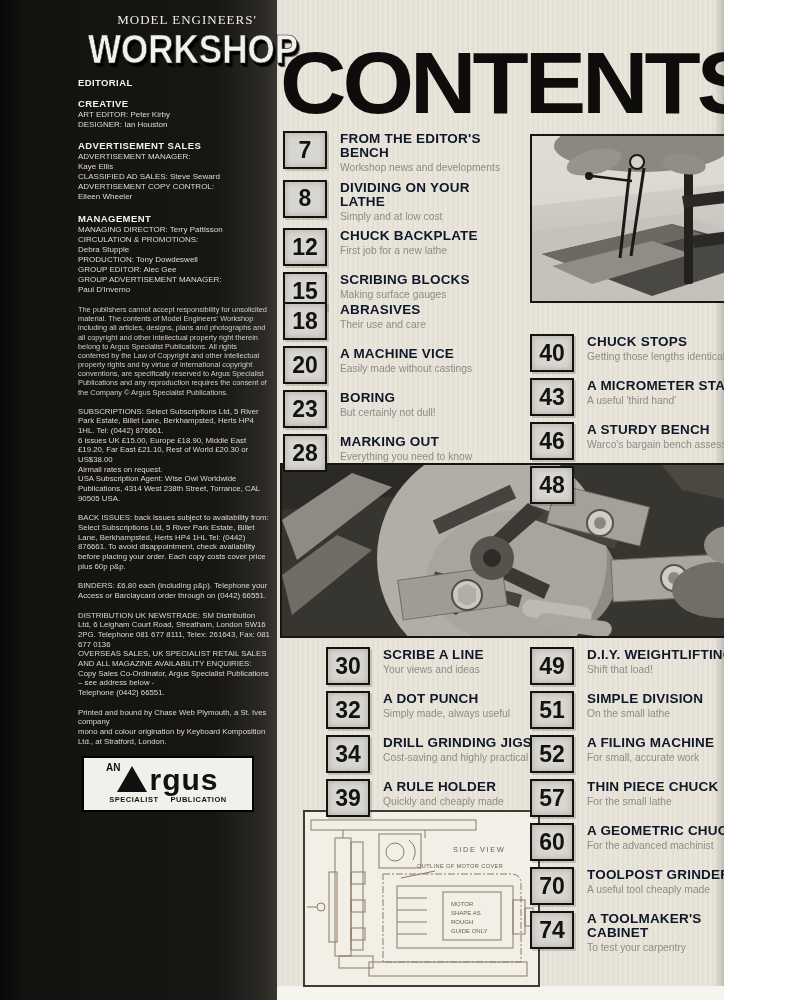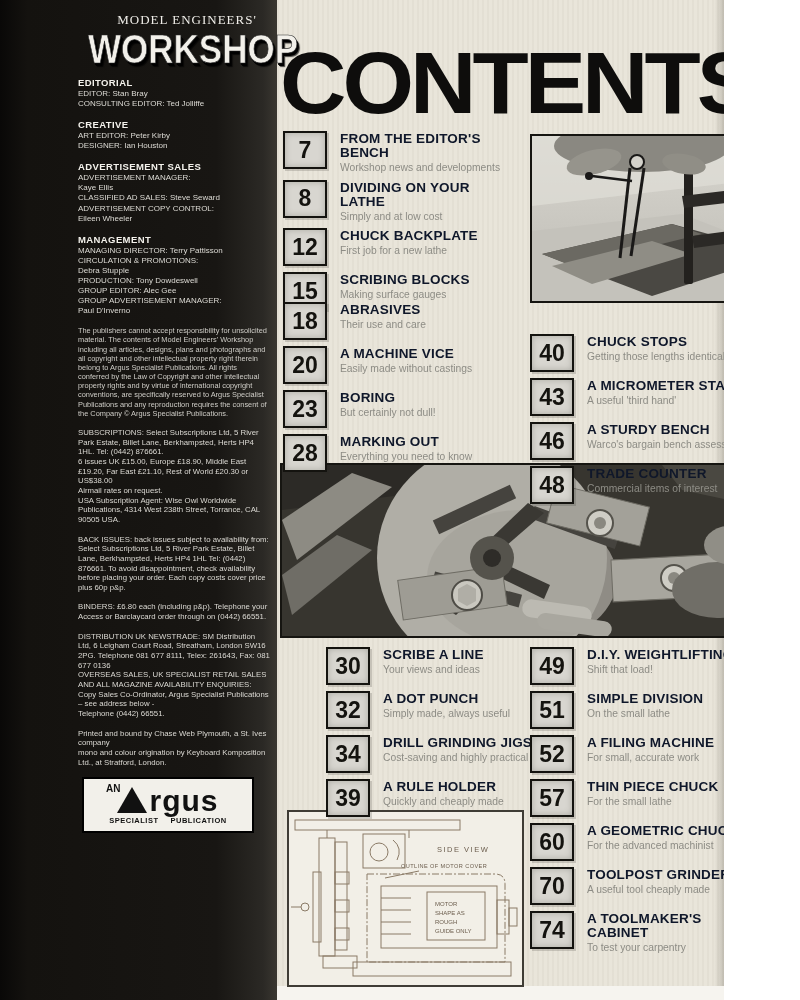--- a/index.html
+++ b/index.html
@@ -66,22 +66,20 @@
 
   <div class="blackcol">
     <div class="colflow">
       <div class="brand">
         <div class="brand-top">MODEL ENGINEERS'</div>
         <div class="brand-main">WORKSHOP</div>
       </div>
 
       <div class="sec">
         <h3>EDITORIAL</h3>
-        <div class="lines">EDITOR: Stan Bray
-CONSULTING EDITOR: Ted Jolliffe</div>
       </div>
 
       <div class="sec">
         <h3>CREATIVE</h3>
         <div class="lines">ART EDITOR: Peter Kirby
 DESIGNER: Ian Houston</div>
       </div>
 
       <div class="sec">
         <h3>ADVERTISEMENT SALES</h3>
@@ -187,21 +185,21 @@
       <polygon points="185,119 194,124 194,136 185,141 176,136 176,124" fill="#b0aea6"></polygon>
       <circle cx="210" cy="93" r="22" fill="#55534c"></circle>
       <circle cx="210" cy="93" r="9" fill="#2e2c28"></circle>
       <rect x="240" y="138" width="70" height="18" rx="9" fill="#bcbab2" transform="rotate(8 275 147)"></rect>
       <rect x="255" y="152" width="75" height="16" rx="8" fill="#a9a79f" transform="rotate(8 292 160)"></rect>
       <ellipse cx="435" cy="125" rx="45" ry="28" fill="#706e67"></ellipse>
       <ellipse cx="452" cy="80" rx="30" ry="20" fill="#908e86"></ellipse>
     </svg>
   </div>
 
-  <div class="diagram" style="left:287px;top:810px;width:233px;height:173px;">
+  <div class="diagram" style="left:303px;top:810px;width:233px;height:173px;">
     <svg width="233" height="173" viewBox="0 0 233 173" xmlns="http://www.w3.org/2000/svg">
       <rect width="233" height="173" fill="#f2efe7"></rect>
       <g stroke="#8a7a66" stroke-width="1" fill="none">
         <rect x="6" y="8" width="165" height="10"></rect>
         <line x1="38" y1="18" x2="38" y2="26"></line>
           <line x1="120" y1="18" x2="120" y2="26"></line>
         <rect x="30" y="26" width="16" height="118"></rect>
         <rect x="46" y="30" width="12" height="108"></rect>
         <rect x="24" y="60" width="8" height="70"></rect>
         <rect x="46" y="60" width="14" height="12"></rect>
@@ -317,24 +315,20 @@
     </div>
     <div class="entry">
       <div class="pagebox">46</div>
       <div class="etext">
           <div class="etitle">A STURDY BENCH</div>
       <div class="esub">Warco's bargain bench assessed</div>
         </div>
     </div>
     <div class="entry">
       <div class="pagebox">48</div>
-      <div class="etext">
-          <div class="etitle">TRADE COUNTER</div>
-      <div class="esub">Commercial items of interest</div>
-        </div>
     </div>
   </div>
 
   <div class="group" style="left:283px;top:647px;padding-left:43px;">
     <div class="entry">
       <div class="pagebox">30</div>
       <div class="etext">
           <div class="etitle">SCRIBE A LINE</div>
       <div class="esub">Your views and ideas</div>
         </div>

